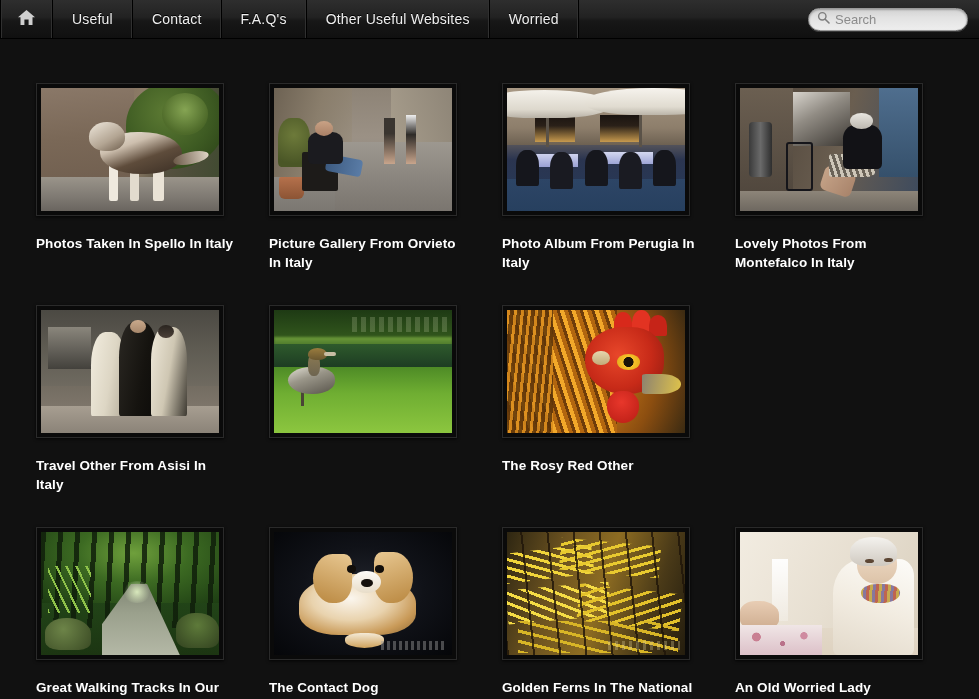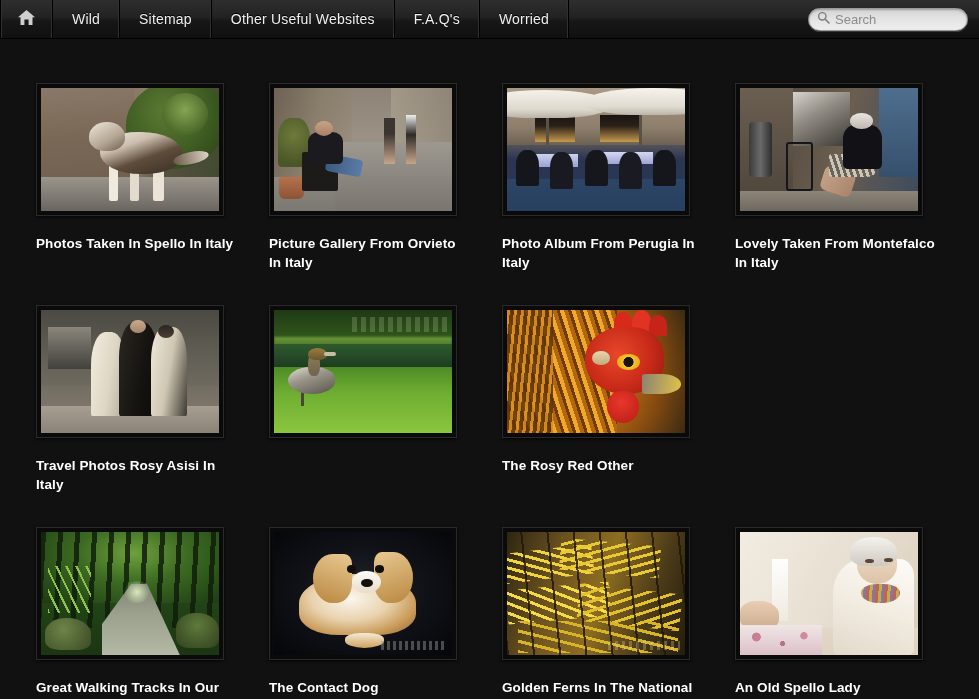--- a/index.html
+++ b/index.html
@@ -397,30 +397,30 @@
 
   <div class="nav-item nav-home">
     <span class="home-icon">
       <svg width="19" height="17" viewBox="0 0 19 17">
         <path d="M9.5 1 L18 8.3 L15.5 8.3 L15.5 16 L11.6 16 L11.6 10.6 L7.4 10.6 L7.4 16 L3.5 16 L3.5 8.3 L1 8.3 Z" fill="#cfcfcf"></path>
       </svg>
     </span>
   </div>
 
   <div class="nav-item">
-    <span>Wild</span>
+    <span>Useful</span>
   </div>
   <div class="nav-item">
-    <span>Sitemap</span>
+    <span>Contact</span>
+  </div>
+  <div class="nav-item">
+    <span>F.A.Q's</span>
   </div>
   <div class="nav-item">
     <span>Other Useful Websites</span>
-  </div>
-  <div class="nav-item">
-    <span>F.A.Q's</span>
   </div>
   <div class="nav-item">
     <span>Worried</span>
   </div>
 
   <div class="nav-spacer"></div>
 
   <div class="search-wrap">
     <div class="search-box">
       <span class="search-icon">
@@ -506,42 +506,42 @@
             <i class="blue"></i>
           <i class="bin"></i>
             <i class="chair"></i>
             <i class="ground"></i>
           <i class="legs"></i>
             <i class="skirt"></i>
             <i class="body"></i>
             <i class="hair"></i>
         </div>
       </div>
-      <a class="caption">Lovely Taken From Montefalco In Italy</a>
+      <a class="caption">Lovely Photos From Montefalco In Italy</a>
     </div>
   </div>
 
   <div class="row-gap-1"></div>
 
   <div class="grid-row">
 
     <div class="cell">
       <div class="thumb-frame">
         <div class="thumb t-monks">
           <i class="bg"></i>
             <i class="win"></i>
             <i class="floor"></i>
           <i class="m1"></i>
             <i class="m2"></i>
             <i class="m2h"></i>
             <i class="m3"></i>
             <i class="m3h"></i>
         </div>
       </div>
-      <a class="caption">Travel Photos Rosy Asisi In Italy</a>
+      <a class="caption">Travel Other From Asisi In Italy</a>
     </div>
 
     <div class="cell">
       <div class="thumb-frame">
         <div class="thumb t-duck">
           <i class="back"></i>
             <i class="bank"></i>
             <i class="water"></i>
             <i class="grass"></i>
           <i class="leg"></i>
@@ -635,17 +635,17 @@
           <i class="body"></i>
             <i class="face"></i>
             <i class="hair"></i>
           <i class="eye1"></i>
             <i class="eye2"></i>
             <i class="beads"></i>
           <i class="armL"></i>
             <i class="cushion"></i>
         </div>
       </div>
-      <a class="caption">An Old Spello Lady</a>
+      <a class="caption">An Old Worried Lady</a>
     </div>
   </div>
 
 </div>
 
 </body></html>

